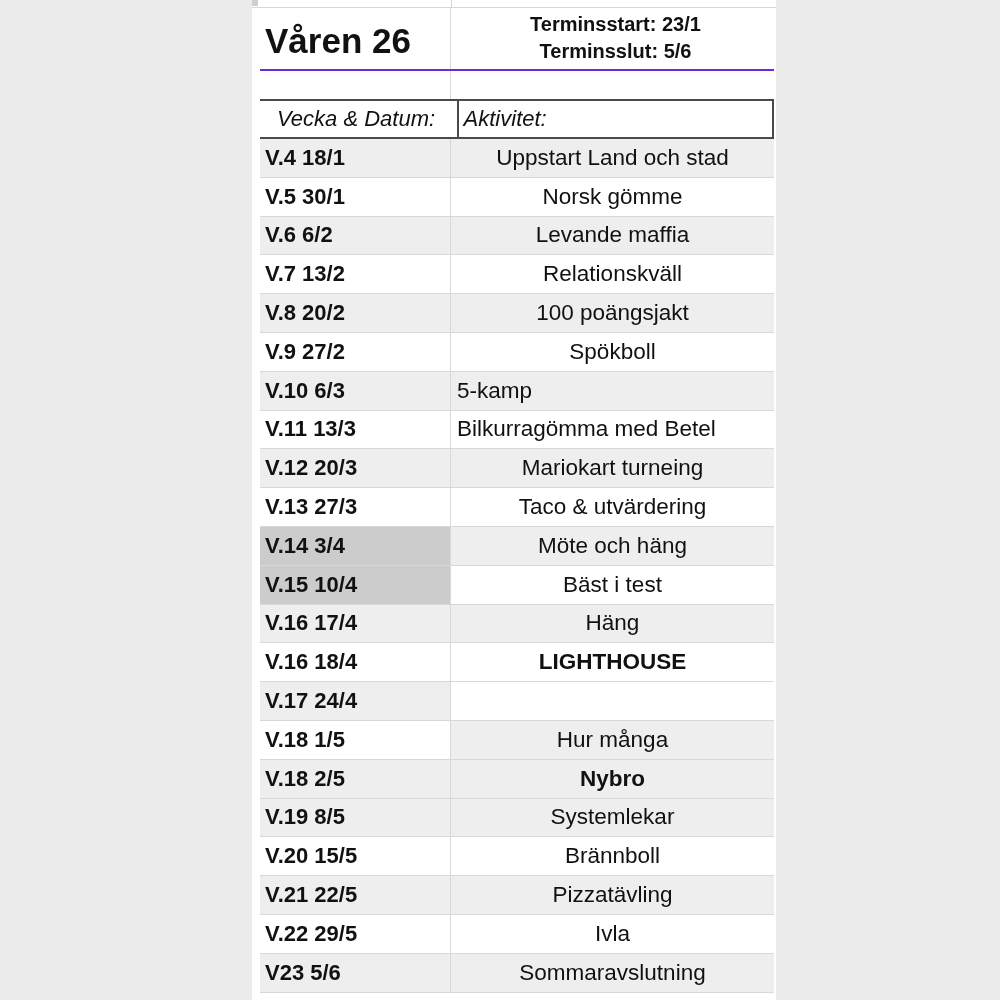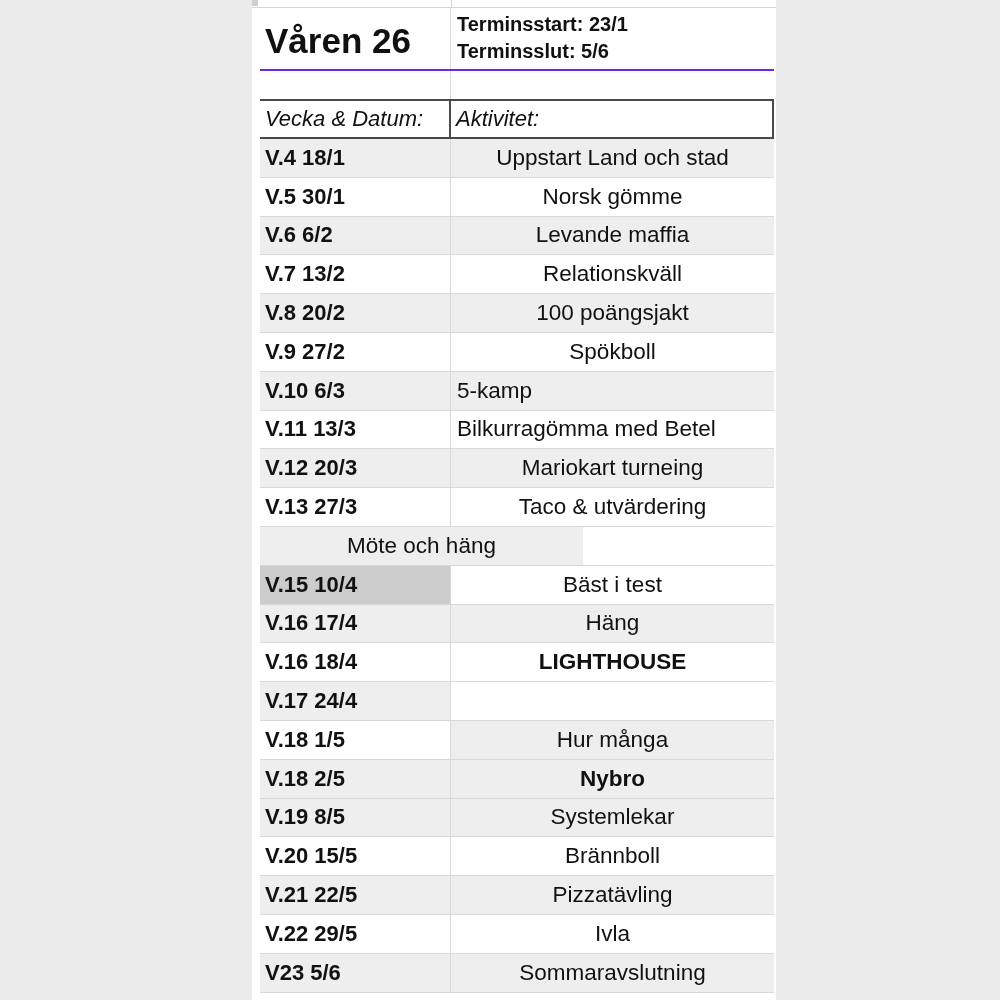--- a/index.html
+++ b/index.html
@@ -55,30 +55,30 @@
       align-items: center;
       overflow: hidden;
       white-space: nowrap;
     }
     .c1 { width: 191px; border-right: 1px solid #d8d8d8; padding-left: 6px; }
     .c2 { width: 323px; padding-left: 6px; }
     .c2.center { justify-content: center; padding-left: 0; }
 
     .title-row { height: 64px; border-bottom: 2px solid #6d28d9; }
     .title-row .c1 { font-size: 35px; font-weight: bold; padding-left: 5px; padding-top: 6px; }
-    .title-row .c2 { flex-direction: column; align-items: flex-start; justify-content: center; font-size: 20px; font-weight: bold; line-height: 27px; padding-left: 6px; }
+    .title-row .c2 { flex-direction: column; align-items: center; justify-content: center; font-size: 20px; font-weight: bold; line-height: 27px; padding-left: 6px; }
 
     .empty-row { height: 30px; border-bottom: 2px solid #4a4a4a; }
 
     .header-row {
       height: 38px;
       border-bottom: 2px solid #4a4a4a;
       border-right: 2px solid #4a4a4a;
     }
-    .header-row .c1 { font-style: italic; font-size: 22px; border-right: 2px solid #4a4a4a; padding-left: 5px; }
+    .header-row .c1 { font-style: italic; font-size: 22px; border-right: 2px solid #4a4a4a; padding-left: 5px; margin-left: 12px; }
     .header-row .c2 { font-style: italic; font-size: 22px; width: 321px; padding-left: 5px; }
 
     .data-row { height: 38.8px; }
     .data-row .c1 { font-weight: bold; font-size: 22px; padding-left: 5px; }
     .data-row .c2 { font-size: 22.5px; }
     .data-row .c2.bold { font-weight: bold; }
     .bg-gray { background: #eeeeee; }
     .bg-white { background: #ffffff; }
     .bg-dark { background: #cccccc; }
   </style>
@@ -144,20 +144,21 @@
         </div>
         <div class="row data-row">
           <div class="cell c1 bg-gray">V.12 20/3</div>
           <div class="cell c2 bg-gray center">Mariokart turneing</div>
         </div>
         <div class="row data-row">
           <div class="cell c1 bg-white">V.13 27/3</div>
           <div class="cell c2 bg-white center">Taco &amp; utvärdering</div>
         </div>
         <div class="row data-row">
+          <div class="cell c1 bg-dark">V.14 3/4</div>
           <div class="cell c2 bg-gray center">Möte och häng</div>
         </div>
         <div class="row data-row">
           <div class="cell c1 bg-dark">V.15 10/4</div>
           <div class="cell c2 bg-white center">Bäst i test</div>
         </div>
         <div class="row data-row">
           <div class="cell c1 bg-gray">V.16 17/4</div>
           <div class="cell c2 bg-gray center">Häng</div>
         </div>

